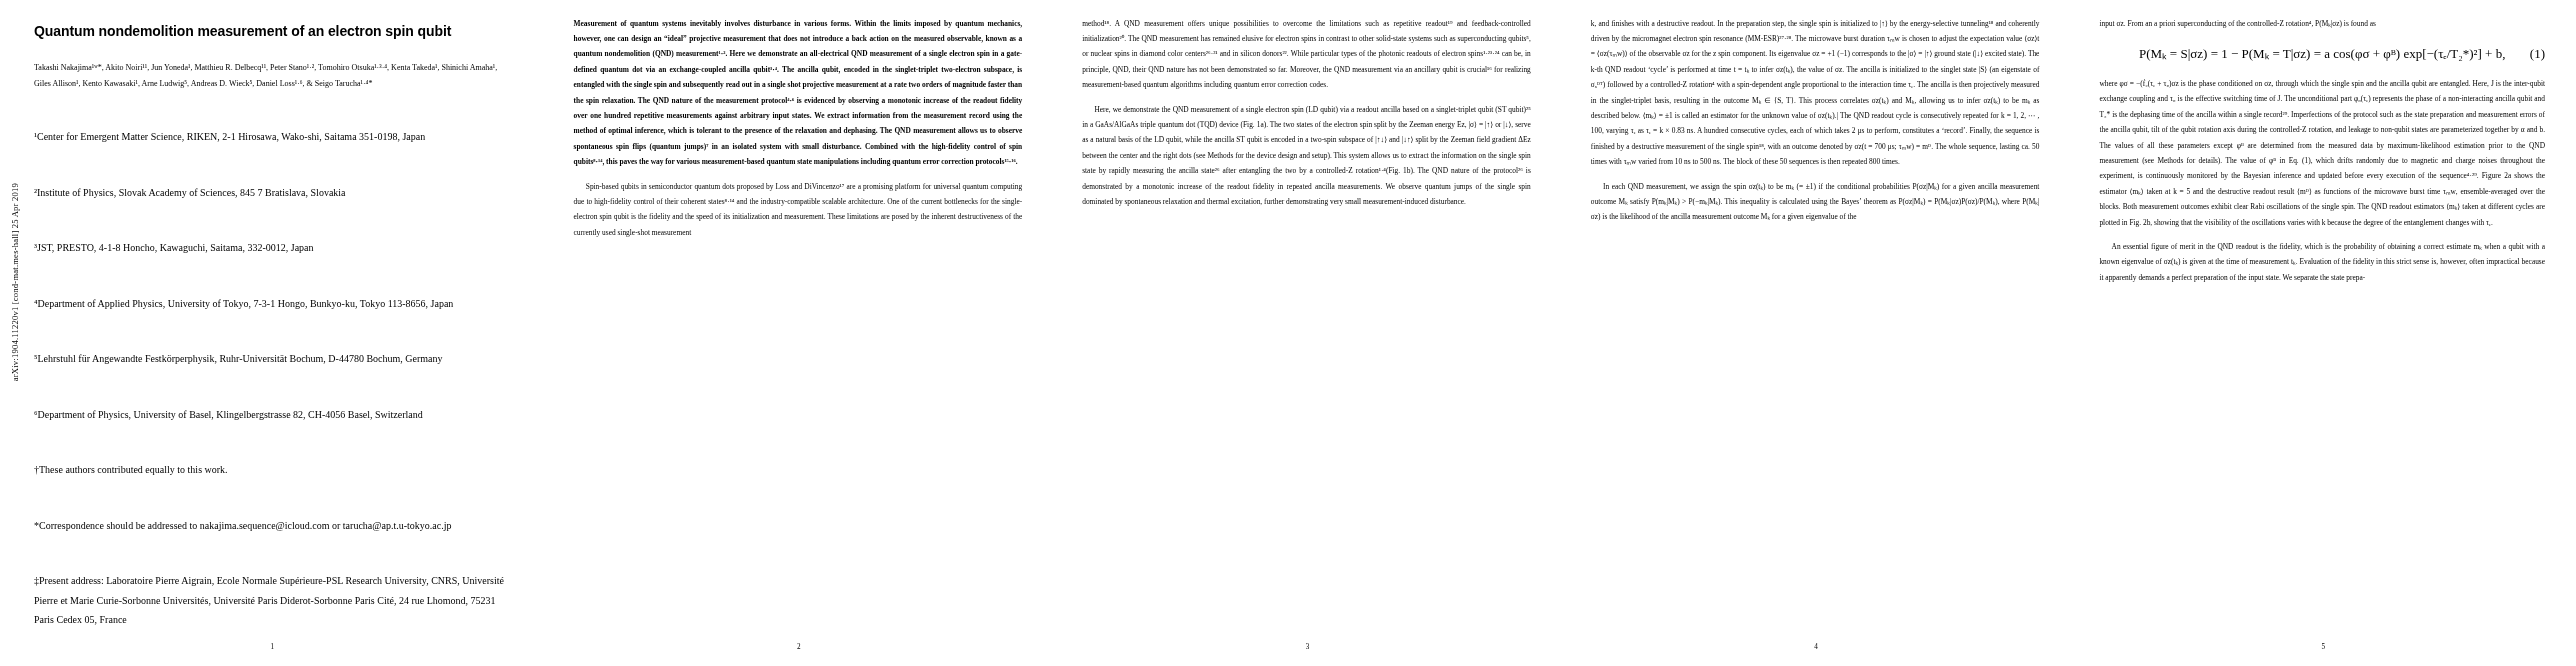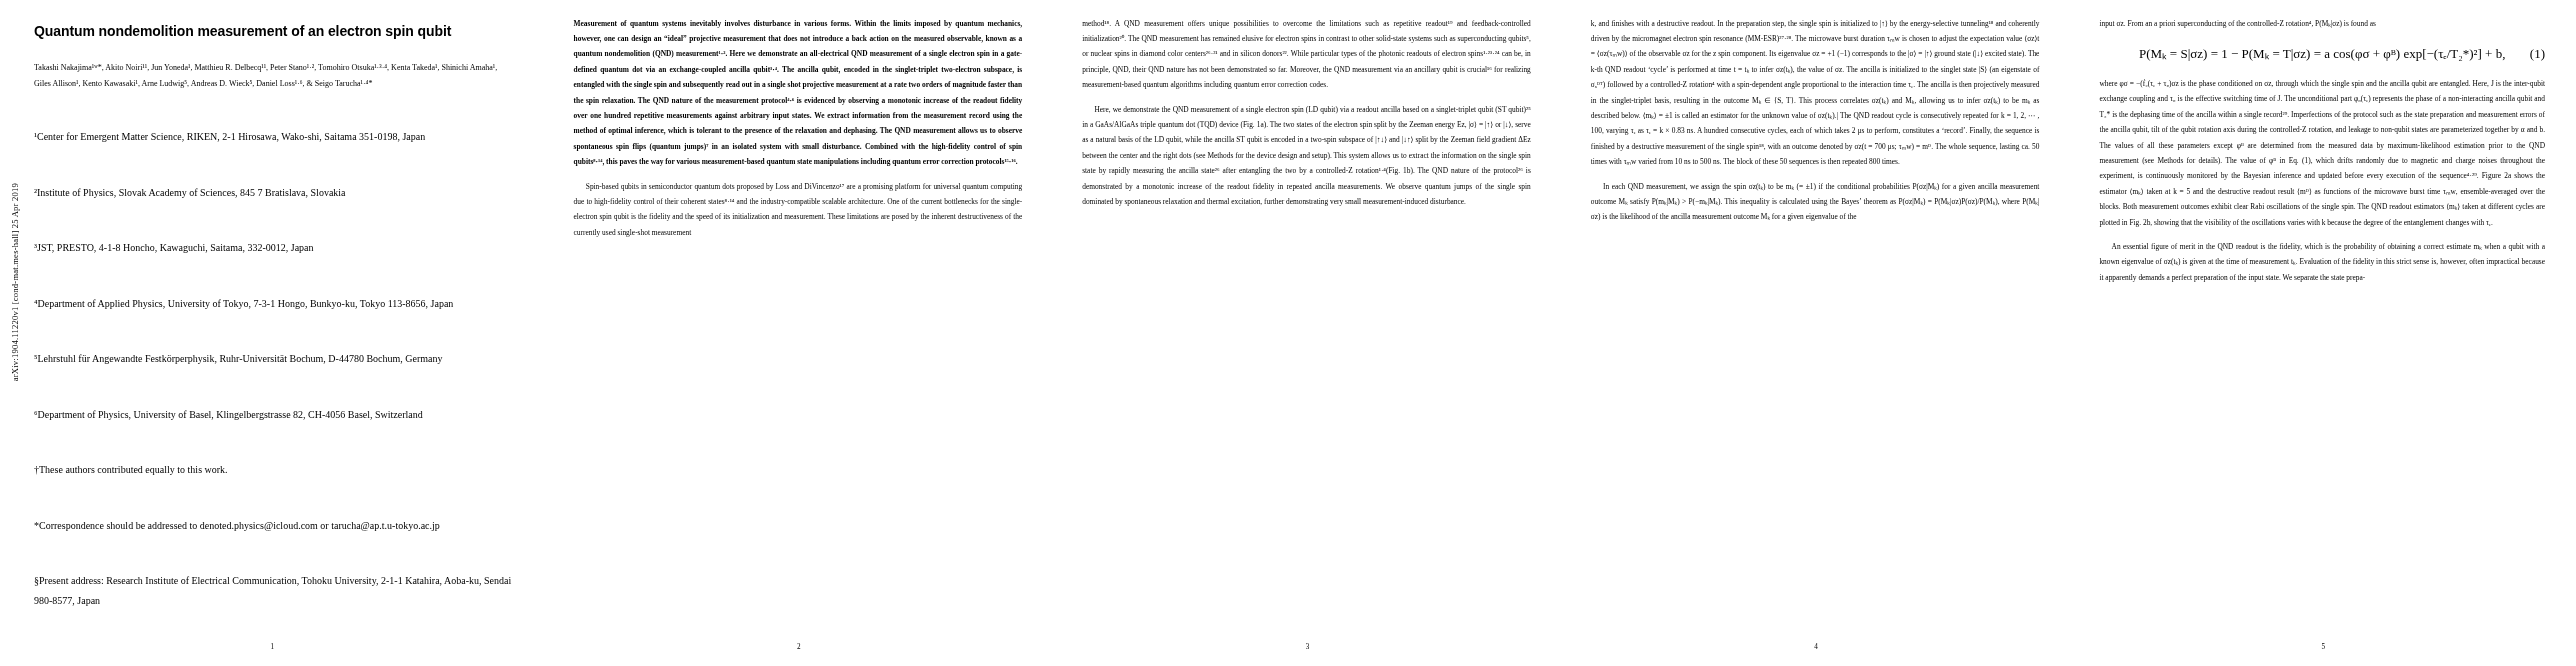--- a/index.html
+++ b/index.html
@@ -119,21 +119,22 @@
   <div class="page p1">
     <h1 class="title">Quantum nondemolition measurement of an electron spin qubit</h1>
     <div class="authors">Takashi Nakajima¹ʷ*, Akito Noiri¹¹, Jun Yoneda¹, Matthieu R. Delbecq¹¹, Peter Stano¹·², Tomohiro Otsuka¹·³·⁴, Kenta Takeda¹, Shinichi Amaha¹, Giles Allison¹, Kento Kawasaki¹, Arne Ludwig⁵, Andreas D. Wieck⁵, Daniel Loss¹·⁶, &amp; Seigo Tarucha¹·⁴*</div>
     <div class="affil">¹Center for Emergent Matter Science, RIKEN, 2-1 Hirosawa, Wako-shi, Saitama 351-0198, Japan</div>
     <div class="affil">²Institute of Physics, Slovak Academy of Sciences, 845 7 Bratislava, Slovakia</div>
     <div class="affil">³JST, PRESTO, 4-1-8 Honcho, Kawaguchi, Saitama, 332-0012, Japan</div>
     <div class="affil">⁴Department of Applied Physics, University of Tokyo, 7-3-1 Hongo, Bunkyo-ku, Tokyo 113-8656, Japan</div>
     <div class="affil">⁵Lehrstuhl für Angewandte Festkörperphysik, Ruhr-Universität Bochum, D-44780 Bochum, Germany</div>
     <div class="affil">⁶Department of Physics, University of Basel, Klingelbergstrasse 82, CH-4056 Basel, Switzerland</div>
     <div class="affil">†These authors contributed equally to this work.</div>
-    <div class="affil">*Correspondence should be addressed to denoted.physics@icloud.com or tarucha@ap.t.u-tokyo.ac.jp</div>
+    <div class="affil">*Correspondence should be addressed to nakajima.sequence@icloud.com or tarucha@ap.t.u-tokyo.ac.jp</div>
+    <div class="affil">‡Present address: Laboratoire Pierre Aigrain, Ecole Normale Supérieure-PSL Research University, CNRS, Université Pierre et Marie Curie-Sorbonne Universités, Université Paris Diderot-Sorbonne Paris Cité, 24 rue Lhomond, 75231 Paris Cedex 05, France</div>
     <div class="affil">§Present address: Research Institute of Electrical Communication, Tohoku University, 2-1-1 Katahira, Aoba-ku, Sendai 980-8577, Japan</div>
     <div class="folio">1</div>
   </div>
 
   <div class="page p2 col-body">
     <p class="bold">Measurement of quantum systems inevitably involves disturbance in various forms. Within the limits imposed by quantum mechanics, however, one can design an “ideal” projective measurement that does not introduce a back action on the measured observable, known as a quantum nondemolition (QND) measurement¹·². Here we demonstrate an all-electrical QND measurement of a single electron spin in a gate-defined quantum dot via an exchange-coupled ancilla qubit³·⁴. The ancilla qubit, encoded in the singlet-triplet two-electron subspace, is entangled with the single spin and subsequently read out in a single shot projective measurement at a rate two orders of magnitude faster than the spin relaxation. The QND nature of the measurement protocol⁴·⁶ is evidenced by observing a monotonic increase of the readout fidelity over one hundred repetitive measurements against arbitrary input states. We extract information from the measurement record using the method of optimal inference, which is tolerant to the presence of the relaxation and dephasing. The QND measurement allows us to observe spontaneous spin flips (quantum jumps)⁷ in an isolated system with small disturbance. Combined with the high-fidelity control of spin qubits⁸·¹⁴, this paves the way for various measurement-based quantum state manipulations including quantum error correction protocols¹⁵·¹⁶.</p>
     <p class="indent">Spin-based qubits in semiconductor quantum dots proposed by Loss and DiVincenzo¹⁷ are a promising platform for universal quantum computing due to high-fidelity control of their coherent states⁸·¹⁴ and the industry-compatible scalable architecture. One of the current bottlenecks for the single-electron spin qubit is the fidelity and the speed of its initialization and measurement. These limitations are posed by the inherent destructiveness of the currently used single-shot measurement</p>
     <div class="folio">2</div>
   </div>
 

